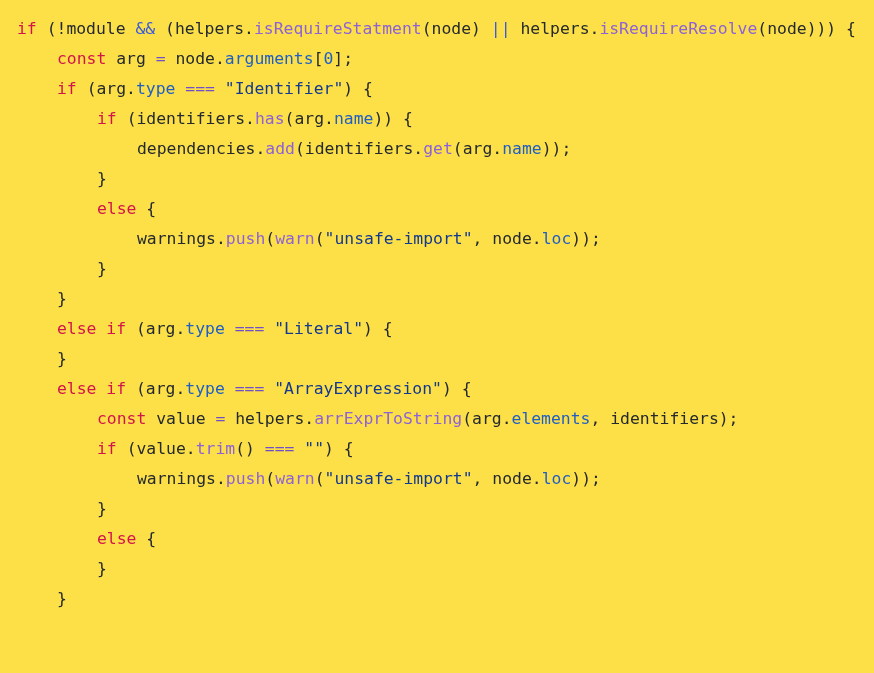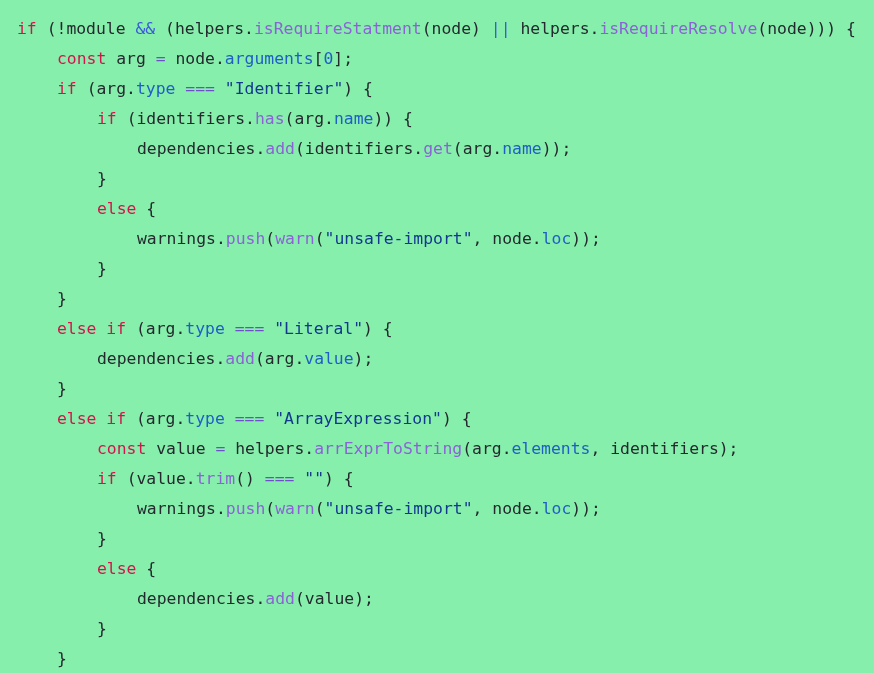--- a/index.html
+++ b/index.html
@@ -11,21 +11,21 @@
   body {
     width: 874px;
     height: 673px;
     overflow: hidden;
     font-family: "DejaVu Sans Mono", "Liberation Mono", monospace;
   }
   #code-block {
     position: relative;
     width: 874px;
     height: 673px;
-    background: #86efac;
+    background: #fde047;
     padding: 0;
   }
   .code-line {
     position: relative;
     height: 30px;
     line-height: 30px;
     white-space: pre;
     font-size: 16.4px;
     letter-spacing: 0px;
     font-family: "DejaVu Sans Mono", "Liberation Mono", monospace;
@@ -53,25 +53,23 @@
       <div class="code-line" style="height: 30px; line-height: 30px; padding-left: 57px;"><span class="tok t-keyword">const</span><span class="tok t-plain"> arg </span><span class="tok t-operator">=</span><span class="tok t-plain"> </span><span class="tok t-plain">node</span><span class="tok t-punct">.</span><span class="tok t-prop">arguments</span><span class="tok t-punct">[</span><span class="tok t-number">0</span><span class="tok t-punct">];</span></div>
       <div class="code-line" style="height: 30px; line-height: 30px; padding-left: 57px;"><span class="tok t-keyword">if</span><span class="tok t-plain"> </span><span class="tok t-punct">(</span><span class="tok t-plain">arg</span><span class="tok t-punct">.</span><span class="tok t-prop">type</span><span class="tok t-plain"> </span><span class="tok t-operator">===</span><span class="tok t-plain"> </span><span class="tok t-string">"Identifier"</span><span class="tok t-punct">) {</span></div>
       <div class="code-line" style="height: 30px; line-height: 30px; padding-left: 97px;"><span class="tok t-keyword">if</span><span class="tok t-plain"> </span><span class="tok t-punct">(</span><span class="tok t-plain">identifiers</span><span class="tok t-punct">.</span><span class="tok t-method">has</span><span class="tok t-punct">(</span><span class="tok t-plain">arg</span><span class="tok t-punct">.</span><span class="tok t-prop">name</span><span class="tok t-punct">)) {</span></div>
       <div class="code-line" style="height: 30px; line-height: 30px; padding-left: 137px;"><span class="tok t-plain">dependencies</span><span class="tok t-punct">.</span><span class="tok t-method">add</span><span class="tok t-punct">(</span><span class="tok t-plain">identifiers</span><span class="tok t-punct">.</span><span class="tok t-method">get</span><span class="tok t-punct">(</span><span class="tok t-plain">arg</span><span class="tok t-punct">.</span><span class="tok t-prop">name</span><span class="tok t-punct">));</span></div>
       <div class="code-line" style="height: 30px; line-height: 30px; padding-left: 97px;"><span class="tok t-punct">}</span></div>
       <div class="code-line" style="height: 30px; line-height: 30px; padding-left: 97px;"><span class="tok t-keyword">else</span><span class="tok t-plain"> </span><span class="tok t-punct">{</span></div>
       <div class="code-line" style="height: 30px; line-height: 30px; padding-left: 137px;"><span class="tok t-plain">warnings</span><span class="tok t-punct">.</span><span class="tok t-method">push</span><span class="tok t-punct">(</span><span class="tok t-method">warn</span><span class="tok t-punct">(</span><span class="tok t-string">"unsafe-import"</span><span class="tok t-punct">, </span><span class="tok t-plain">node</span><span class="tok t-punct">.</span><span class="tok t-prop">loc</span><span class="tok t-punct">));</span></div>
       <div class="code-line" style="height: 30px; line-height: 30px; padding-left: 97px;"><span class="tok t-punct">}</span></div>
       <div class="code-line" style="height: 30px; line-height: 30px; padding-left: 57px;"><span class="tok t-punct">}</span></div>
       <div class="code-line" style="height: 30px; line-height: 30px; padding-left: 57px;"><span class="tok t-keyword">else</span><span class="tok t-plain"> </span><span class="tok t-keyword">if</span><span class="tok t-plain"> </span><span class="tok t-punct">(</span><span class="tok t-plain">arg</span><span class="tok t-punct">.</span><span class="tok t-prop">type</span><span class="tok t-plain"> </span><span class="tok t-operator">===</span><span class="tok t-plain"> </span><span class="tok t-string">"Literal"</span><span class="tok t-punct">) {</span></div>
-      <div class="code-line" style="height: 30px; line-height: 30px; padding-left: 97px;"><span class="tok t-plain">dependencies</span><span class="tok t-punct">.</span><span class="tok t-method">add</span><span class="tok t-punct">(</span><span class="tok t-plain">arg</span><span class="tok t-punct">.</span><span class="tok t-prop">value</span><span class="tok t-punct">);</span></div>
       <div class="code-line" style="height: 30px; line-height: 30px; padding-left: 57px;"><span class="tok t-punct">}</span></div>
       <div class="code-line" style="height: 30px; line-height: 30px; padding-left: 57px;"><span class="tok t-keyword">else</span><span class="tok t-plain"> </span><span class="tok t-keyword">if</span><span class="tok t-plain"> </span><span class="tok t-punct">(</span><span class="tok t-plain">arg</span><span class="tok t-punct">.</span><span class="tok t-prop">type</span><span class="tok t-plain"> </span><span class="tok t-operator">===</span><span class="tok t-plain"> </span><span class="tok t-string">"ArrayExpression"</span><span class="tok t-punct">) {</span></div>
       <div class="code-line" style="height: 30px; line-height: 30px; padding-left: 97px;"><span class="tok t-keyword">const</span><span class="tok t-plain"> value </span><span class="tok t-operator">=</span><span class="tok t-plain"> </span><span class="tok t-plain">helpers</span><span class="tok t-punct">.</span><span class="tok t-method">arrExprToString</span><span class="tok t-punct">(</span><span class="tok t-plain">arg</span><span class="tok t-punct">.</span><span class="tok t-prop">elements</span><span class="tok t-punct">, identifiers);</span></div>
       <div class="code-line" style="height: 30px; line-height: 30px; padding-left: 97px;"><span class="tok t-keyword">if</span><span class="tok t-plain"> </span><span class="tok t-punct">(</span><span class="tok t-plain">value</span><span class="tok t-punct">.</span><span class="tok t-method">trim</span><span class="tok t-punct">()</span><span class="tok t-plain"> </span><span class="tok t-operator">===</span><span class="tok t-plain"> </span><span class="tok t-string">""</span><span class="tok t-punct">) {</span></div>
       <div class="code-line" style="height: 30px; line-height: 30px; padding-left: 137px;"><span class="tok t-plain">warnings</span><span class="tok t-punct">.</span><span class="tok t-method">push</span><span class="tok t-punct">(</span><span class="tok t-method">warn</span><span class="tok t-punct">(</span><span class="tok t-string">"unsafe-import"</span><span class="tok t-punct">, </span><span class="tok t-plain">node</span><span class="tok t-punct">.</span><span class="tok t-prop">loc</span><span class="tok t-punct">));</span></div>
       <div class="code-line" style="height: 30px; line-height: 30px; padding-left: 97px;"><span class="tok t-punct">}</span></div>
       <div class="code-line" style="height: 30px; line-height: 30px; padding-left: 97px;"><span class="tok t-keyword">else</span><span class="tok t-plain"> </span><span class="tok t-punct">{</span></div>
-      <div class="code-line" style="height: 30px; line-height: 30px; padding-left: 137px;"><span class="tok t-plain">dependencies</span><span class="tok t-punct">.</span><span class="tok t-method">add</span><span class="tok t-punct">(</span><span class="tok t-plain">value</span><span class="tok t-punct">);</span></div>
       <div class="code-line" style="height: 30px; line-height: 30px; padding-left: 97px;"><span class="tok t-punct">}</span></div>
       <div class="code-line" style="height: 30px; line-height: 30px; padding-left: 57px;"><span class="tok t-punct">}</span></div>
     </div>
 </div>
 
 </body></html>

